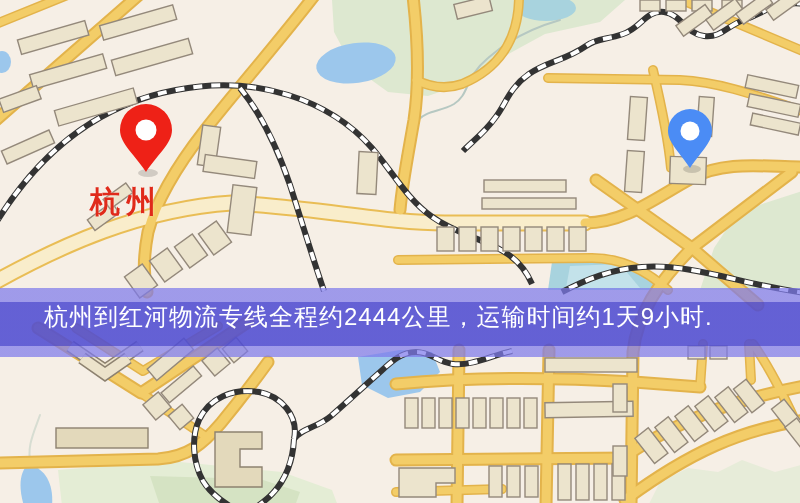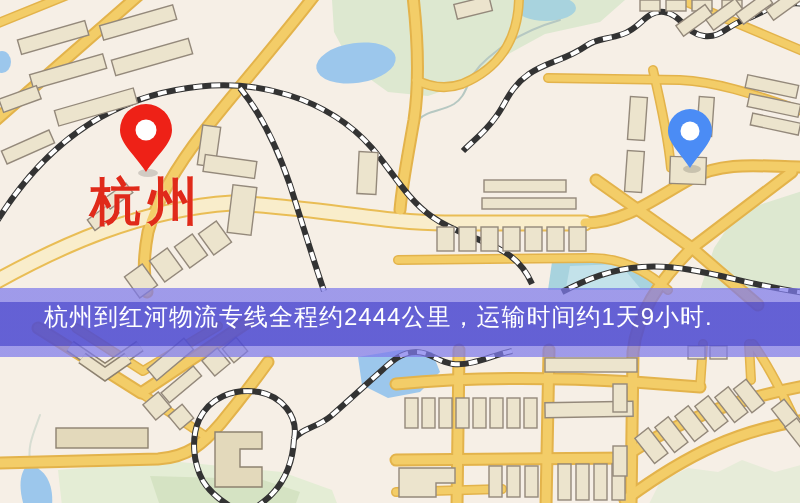--- a/index.html
+++ b/index.html
@@ -30,21 +30,21 @@
 
   .bld {fill:#ece4cd;stroke:#94897b;stroke-width:1.4;}
   .bld2{fill:#e3d9bb;stroke:#8d8270;stroke-width:1.4;}
   .chev-o{fill:none;stroke:#8d8270;stroke-width:13;stroke-linejoin:miter;}
   .chev-i{fill:none;stroke:#ece3cb;stroke-width:10;stroke-linejoin:miter;}
 
   .pin-shadow{fill:rgba(0,0,0,0.15);}
 
   
   .city-label{position:absolute;font-family:Liberation Serif, serif;
-              font-weight:bold;font-size:51px;line-height:44px;letter-spacing:6px;
+              font-weight:bold;font-size:30px;line-height:44px;letter-spacing:6px;
               text-shadow:0 0 2px rgba(255,255,255,.6);white-space:nowrap;z-index:3;}
   .label-origin{left:90px;top:180px;color:#e02a1a;}
   .label-dest{left:642px;top:184px;color:#2336d8;}
 
   .banner{position:absolute;left:0;top:288px;width:800px;height:69px;z-index:5;
           background:linear-gradient(180deg,
             rgba(126,122,235,0.72) 0%,  rgba(126,122,235,0.72) 21%,
             rgba(80,77,210,0.88)  21%,  rgba(80,77,210,0.88)  84%,
             rgba(126,122,235,0.72) 84%, rgba(126,122,235,0.72) 100%);}
   .banner-text{position:absolute;left:44px;top:14px;color:#ffffff;font-size:24px;

